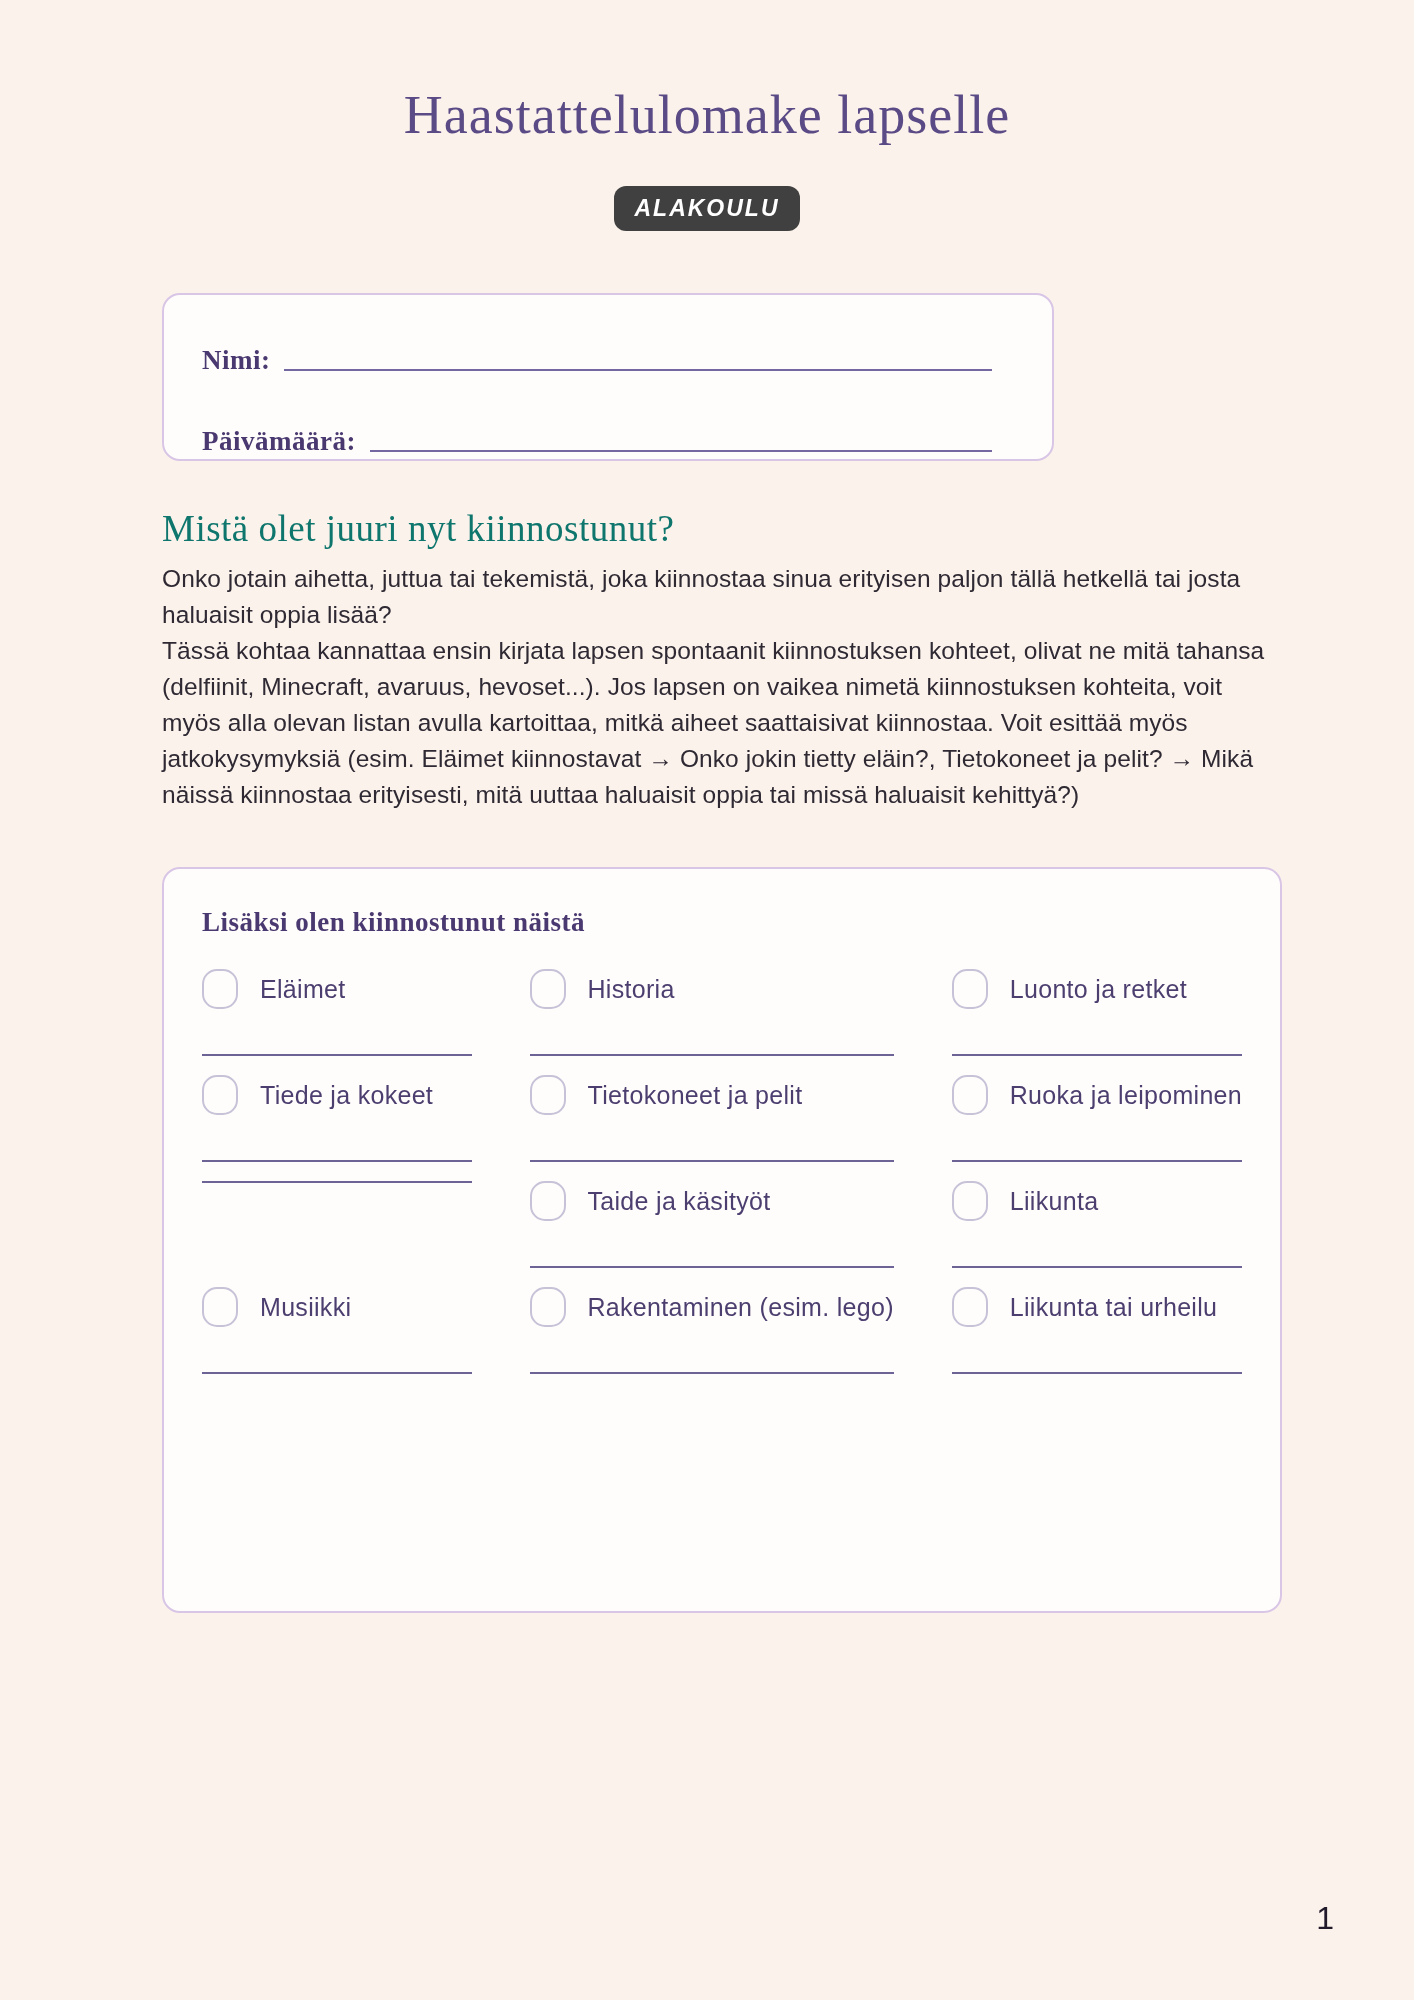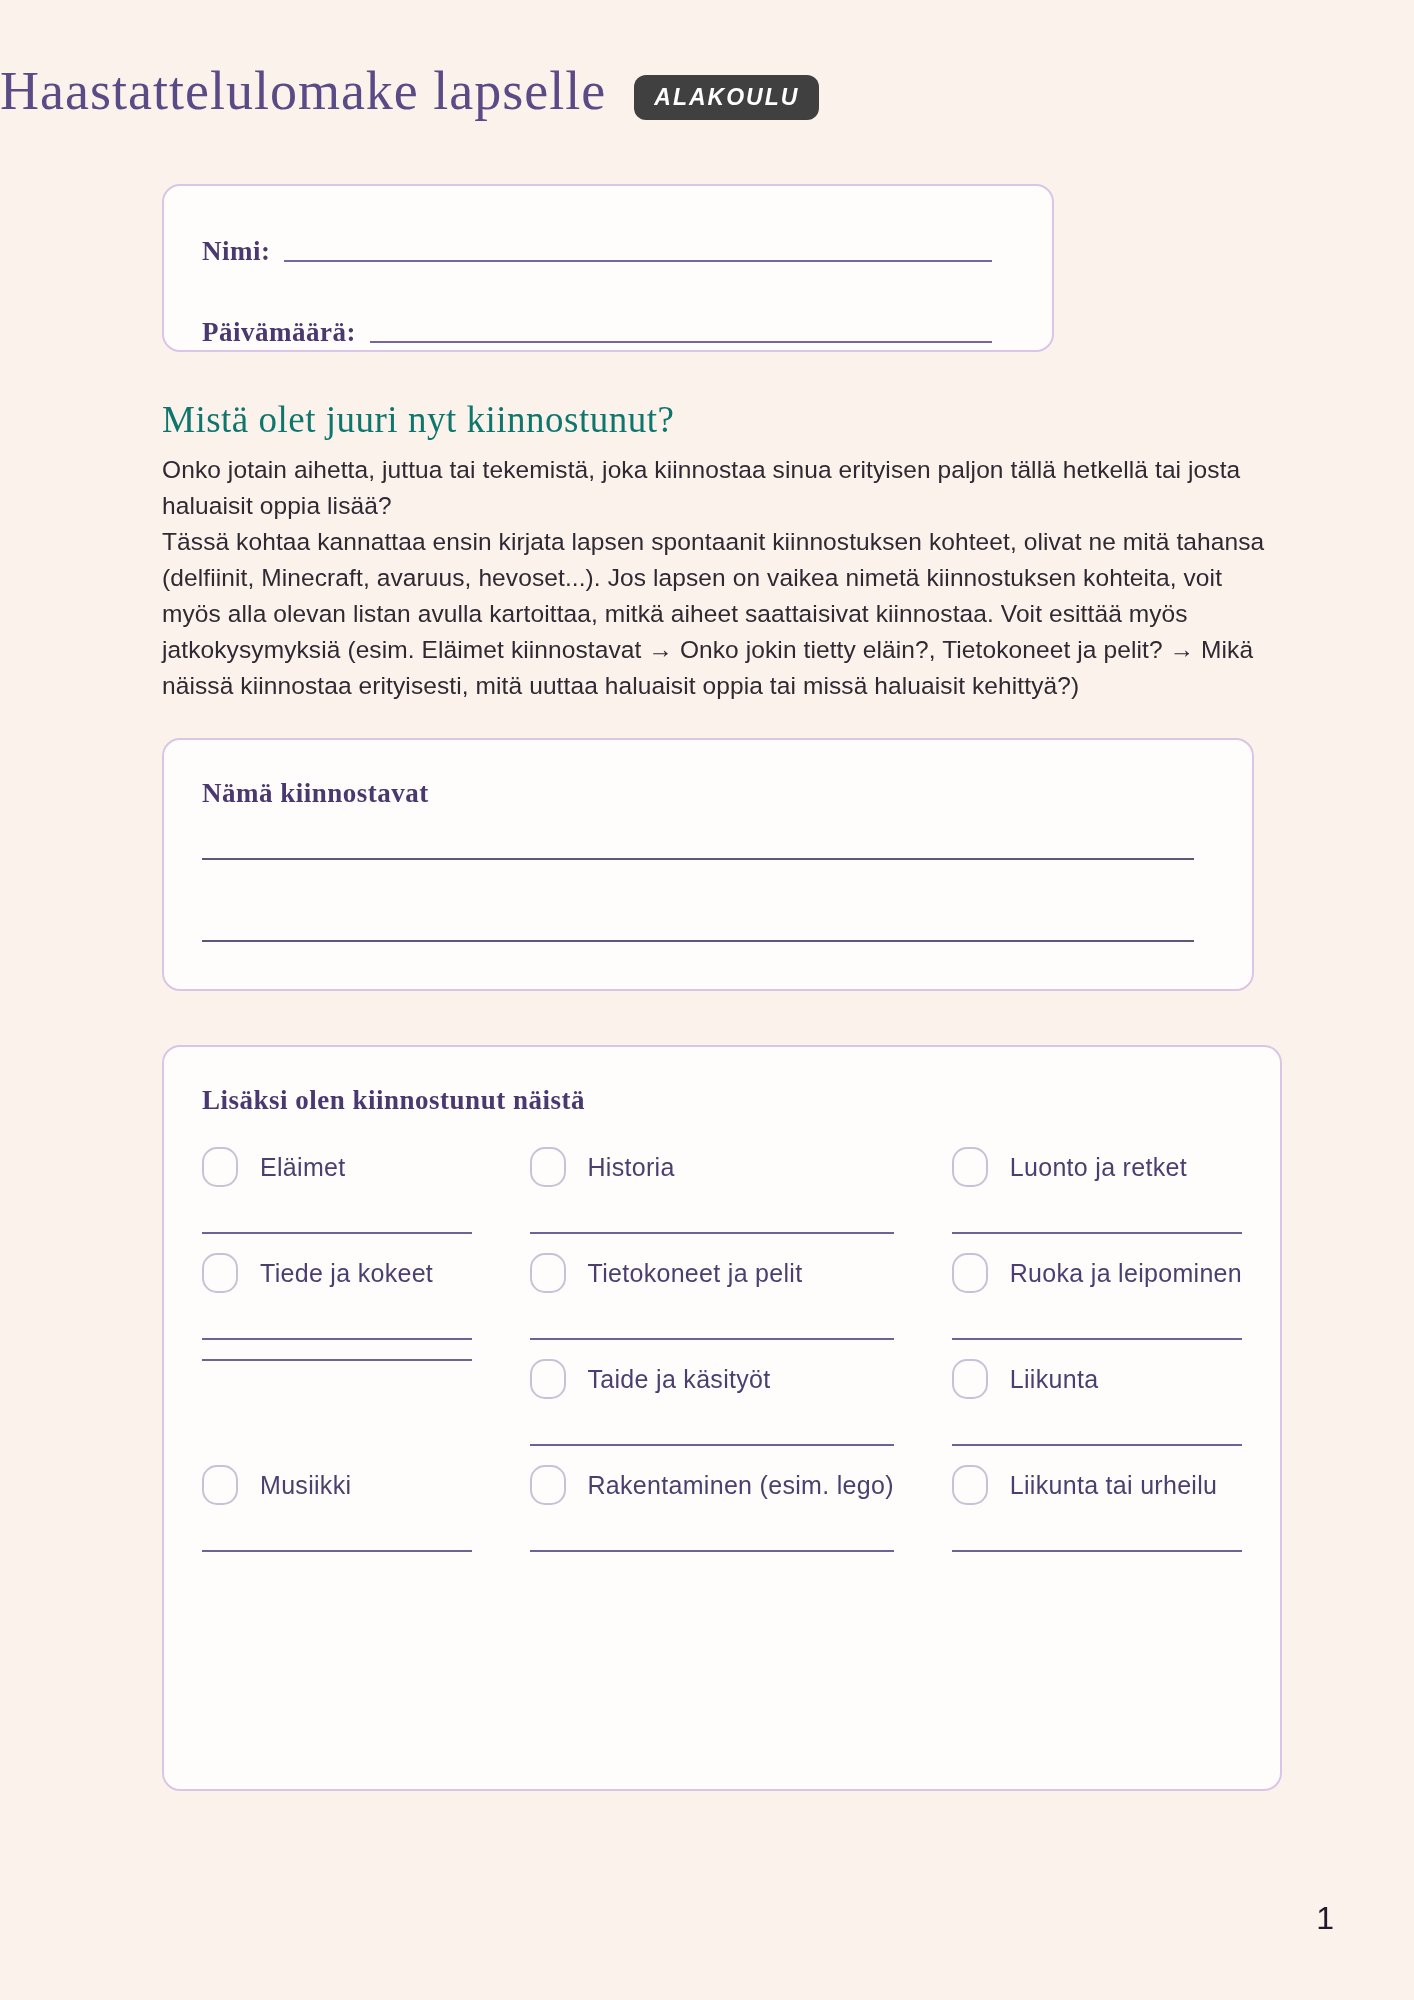--- a/index.html
+++ b/index.html
@@ -14,21 +14,22 @@
     height: 2000px;
     background: #fbf2eb;
     overflow: hidden;
   }
 
   
   .title-row {
     display: flex;
     align-items: center;
     gap: 28px;
-    padding-top: 60px;
+    padding-top: 84px;
+    flex-direction: column;
   }
   .page-title {
     margin: 0;
     font-family: "Liberation Serif", serif;
     font-weight: 400;
     font-size: 54px;
     line-height: 1.15;
     color: #5a4a85;
     letter-spacing: 1px;
   }
@@ -197,25 +198,20 @@
     <div class="field-row">
       <span class="field-label">Päivämäärä:</span>
       <span class="field-line"></span>
     </div>
   </section>
 
   <h2 class="section-heading">Mistä olet juuri nyt kiinnostunut?</h2>
   <p class="body-text">Onko jotain aihetta, juttua tai tekemistä, joka kiinnostaa sinua erityisen paljon tällä hetkellä tai josta haluaisit oppia lisää?</p>
   <p class="body-text">Tässä kohtaa kannattaa ensin kirjata lapsen spontaanit kiinnostuksen kohteet, olivat ne mitä tahansa (delfiinit, Minecraft, avaruus, hevoset...). Jos lapsen on vaikea nimetä kiinnostuksen kohteita, voit myös alla olevan listan avulla kartoittaa, mitkä aiheet saattaisivat kiinnostaa. Voit esittää myös jatkokysymyksiä (esim. Eläimet kiinnostavat → Onko jokin tietty eläin?, Tietokoneet ja pelit? → Mikä näissä kiinnostaa erityisesti, mitä uuttaa haluaisit oppia tai missä haluaisit kehittyä?)</p>
 
-  <section class="box interests-box">
-    <h3 class="box-title">Nämä kiinnostavat</h3>
-    <div class="write-line wl-1"></div>
-    <div class="write-line wl-2"></div>
-  </section>
 
   <section class="box checklist-box">
     <h3 class="box-title">Lisäksi olen kiinnostunut näistä</h3>
     <div class="check-grid">
 
       <div class="check-cell">
         <div class="check-item">
           <span class="checkbox"></span>
           <span class="check-label">Eläimet</span>
         </div>

